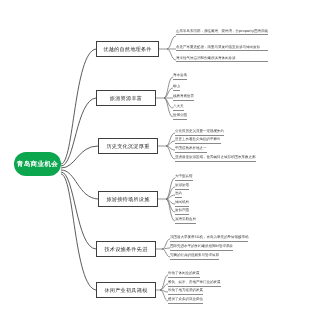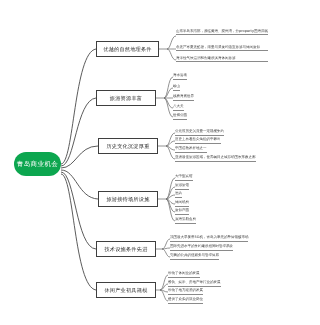--- a/index.html
+++ b/index.html
@@ -99,21 +99,21 @@
       <path d="M 162 249 C 166 249, 166 248, 170 248"></path>
       <path d="M 162 249 C 166 249, 166 257, 170 257"></path>
 
       <path d="M 160 290 C 164 290, 164 275, 168 275"></path>
       <path d="M 160 290 C 164 290, 164 284, 168 284"></path>
       <path d="M 160 290 C 164 290, 164 292, 168 292"></path>
       <path d="M 160 290 C 164 290, 164 301, 168 301"></path>
     </g>
   </svg>
 
-  <div class="root-node" style="left:14px;top:152px;width:47px;height:24px;">
+  <div class="root-node" style="left:14px;top:152px;width:47px;height:24px;font-weight:bold;">
     <span>青岛商业机会</span>
   </div>
 
   <div class="branch-node" style="left:96px;top:41px;width:63px;height:16px;">
     <span>优越的自然地理条件</span>
   </div>
   <div class="branch-node" style="left:96px;top:90px;width:60px;height:16px;">
     <span>旅游资源丰富</span>
   </div>
   <div class="branch-node" style="left:98px;top:138px;width:60px;height:16px;">

